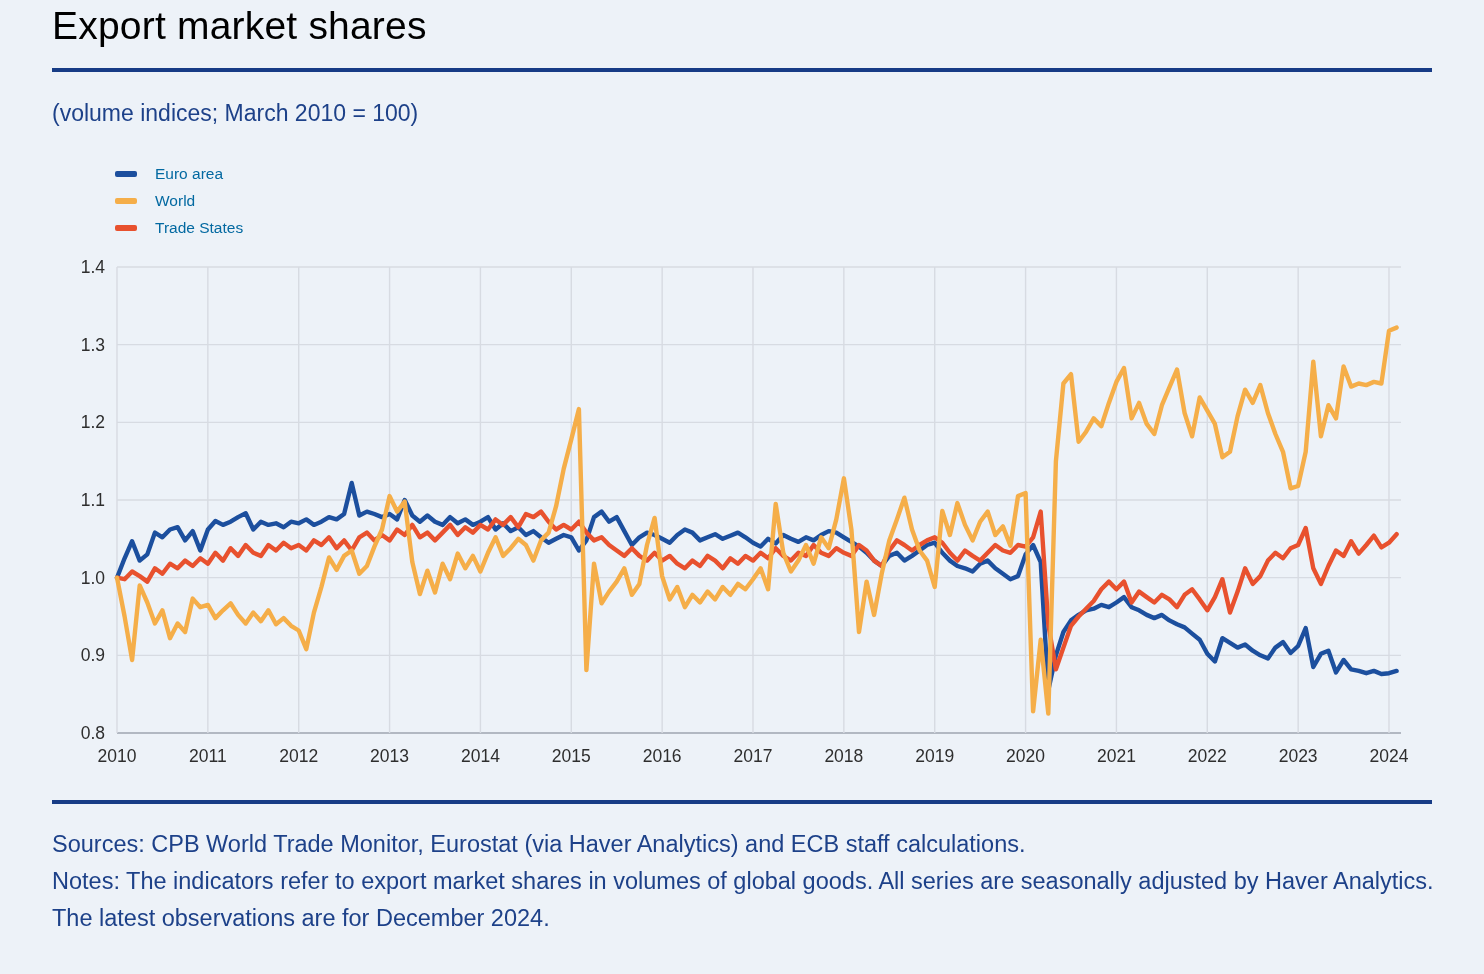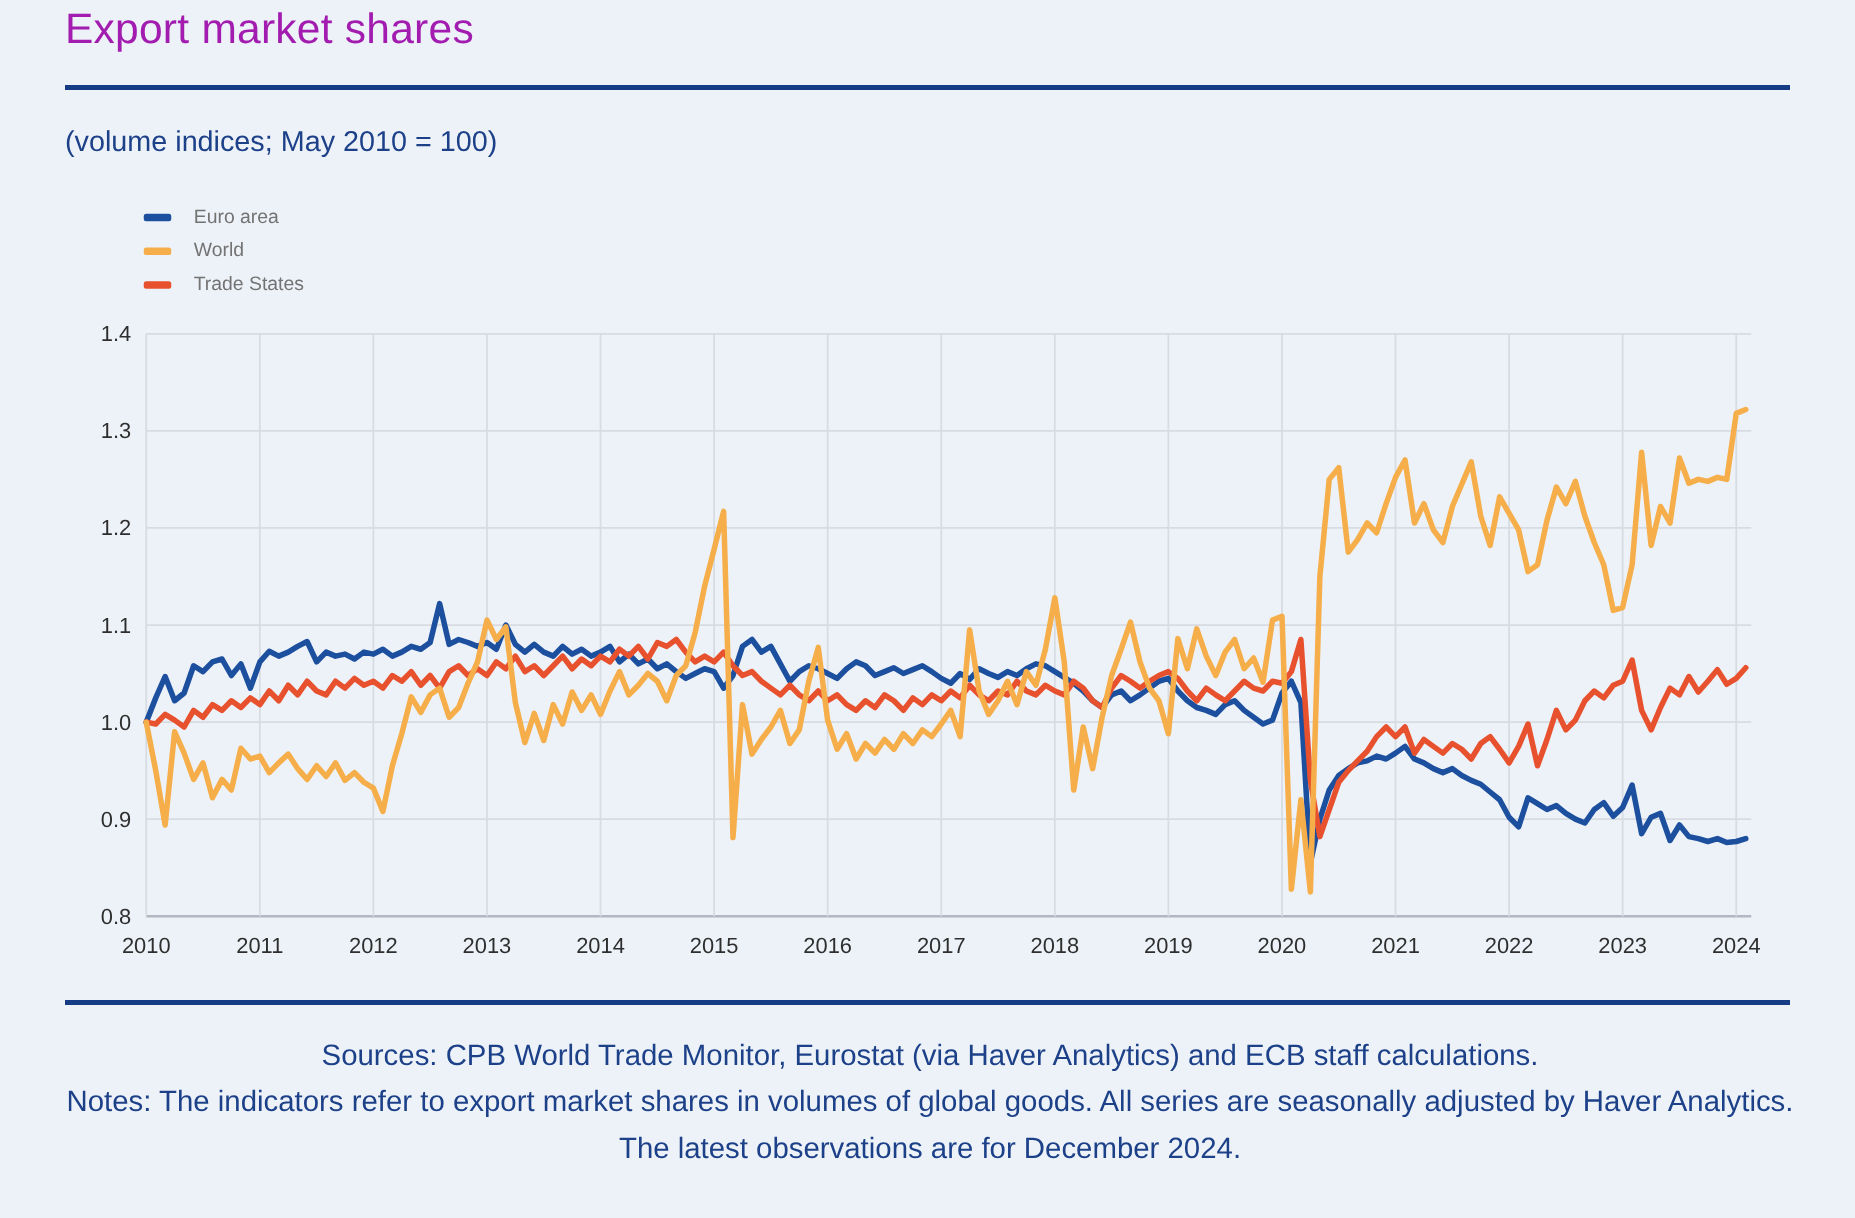--- a/index.html
+++ b/index.html
@@ -6,22 +6,22 @@
   body{
     width:1484px;height:974px;
     background:#edf2f8;
     font-family:"Liberation Sans", sans-serif;
     position:relative;
     overflow:hidden;
   }
   .page{position:absolute;inset:0;}
   .title{
     position:absolute;left:52px;top:4px;
-    font-size:34px;font-weight:500;letter-spacing:0.2px;
-    color:#a21caf;margin:0;
+    font-size:39px;font-weight:500;letter-spacing:0.2px;
+    color:#000000;margin:0;
   }
   .rule{
     position:absolute;left:52px;width:1380px;height:4px;
     background:#173c86;
   }
   .rule-top{top:68px;}
   .rule-bottom{top:800px;}
   .subtitle{
     position:absolute;left:52px;top:100px;
     font-size:23px;color:#1d4189;
@@ -30,39 +30,39 @@
     position:absolute;left:115px;top:160px;
   }
   .legend-item{
     display:flex;align-items:center;height:27px;
   }
   .legend-swatch{
     width:22px;height:6px;border-radius:2px;flex:0 0 auto;
   }
   .legend-label{
     margin-left:18px;
-    font-size:15.5px;color:#737373;
+    font-size:15.5px;color:#0369a1;
   }
   #chart{position:absolute;left:0;top:250px;}
   .footer{
     position:absolute;left:52px;top:826px;width:1384px;
     font-size:23.5px;line-height:37px;color:#1d4189;
   }
-  .footer p{margin:0;text-align:center;}
+  .footer p{margin:0;}
 </style>
 </head>
 <body>
 
 <div class="page">
 
   <h1 class="title">Export market shares</h1>
 
   <div class="rule rule-top"></div>
 
-  <div class="subtitle">(volume indices; May 2010 = 100)</div>
+  <div class="subtitle">(volume indices; March 2010 = 100)</div>
 
   <div class="legend" id="legend">
       <div class="legend-item">
         <span class="legend-swatch" style="background: rgb(28, 79, 158);"></span>
         <span class="legend-label">Euro area</span>
       </div>
       <div class="legend-item">
         <span class="legend-swatch" style="background: rgb(245, 174, 73);"></span>
         <span class="legend-label">World</span>
       </div>

